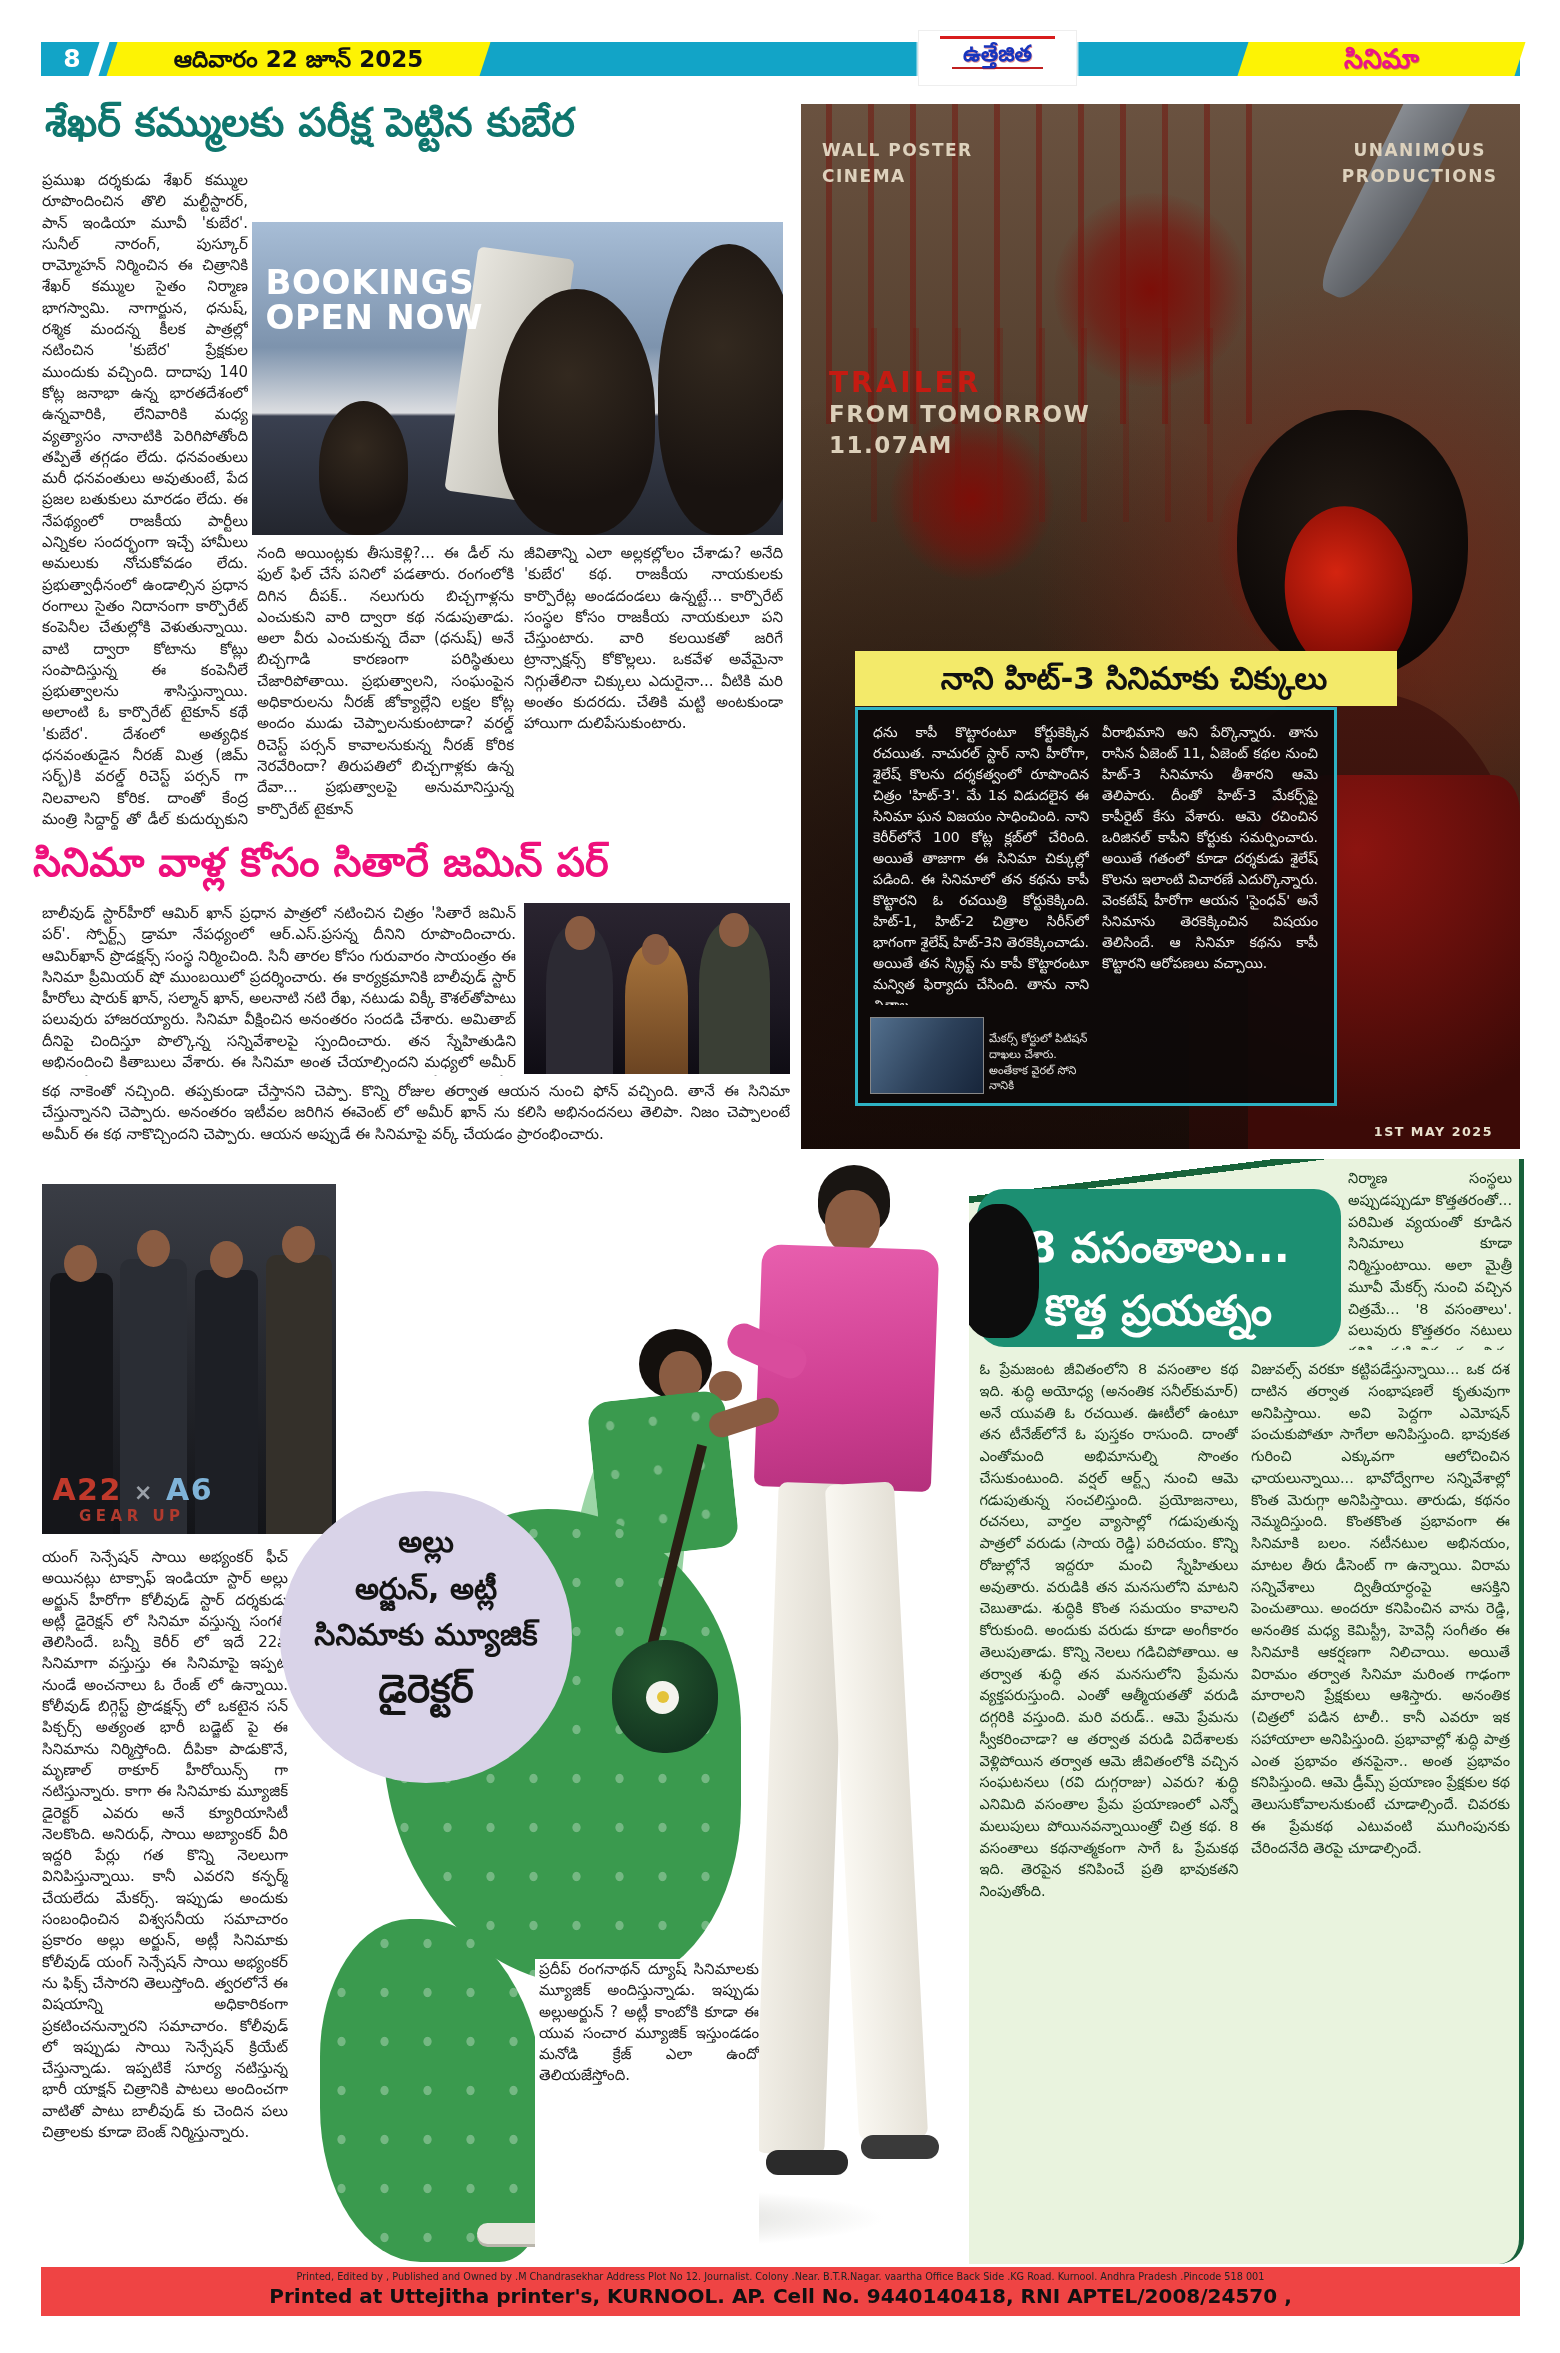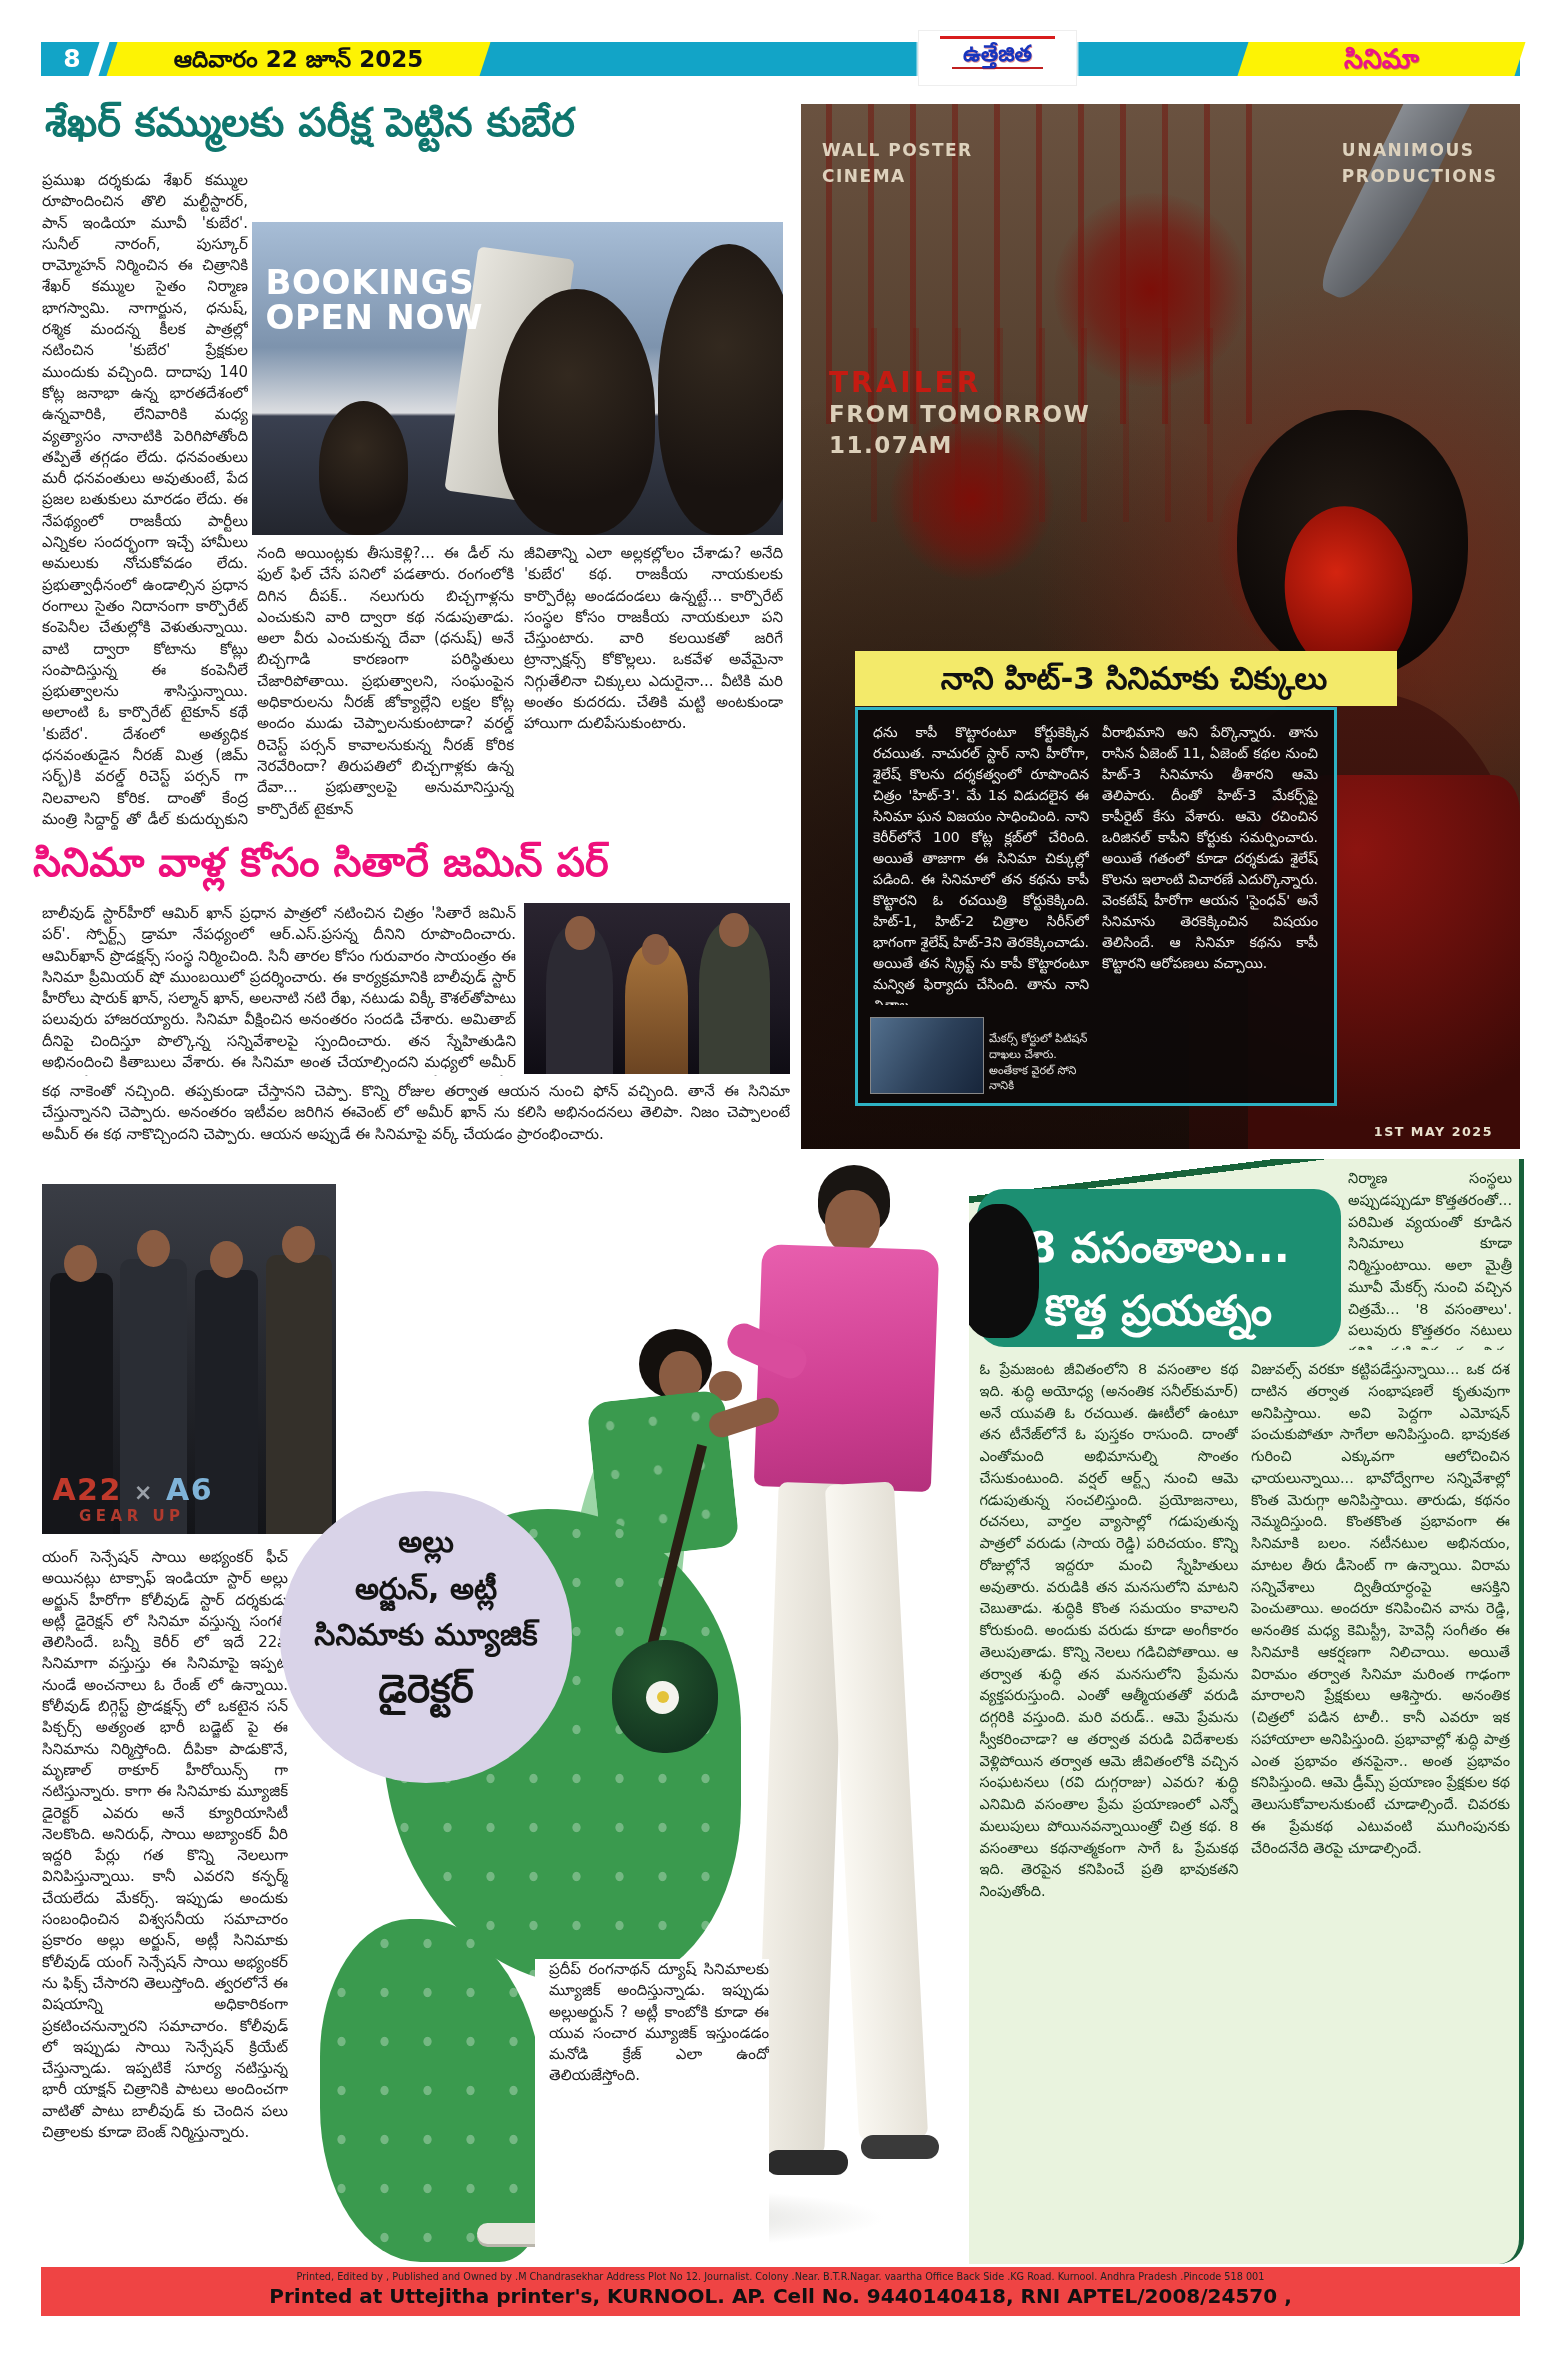--- a/index.html
+++ b/index.html
@@ -120,21 +120,21 @@
     <div class="abs splat" style="left:417px;top:313px;width:239px;height:253px;"></div>
     <div class="abs machete" style="left:566px;top:-45px;width:60px;height:253px;"></div>
     <div class="abs hair" style="left:436px;top:306px;width:231px;height:268px;"></div>
     <div class="abs face" style="left:484px;top:402px;width:127px;height:171px;transform:rotate(-6deg);"></div>
     <div class="abs shoulder" style="left:388px;top:589px;width:332px;height:462px;"></div>
     <div class="abs" style="left:447px;top:671px;width:272px;height:374px;background:radial-gradient(circle at 40% 20%,#8c1410,#3c0a07 80%);border-radius:30% 10% 0 0;"></div>
     <div class="abs plabel" style="left:21px;top:34px;">
       <div>WALL POSTER</div>
       <div>CINEMA</div>
     </div>
-    <div class="abs plabel" style="right:22.4px;top:34px;text-align:left;">
+    <div class="abs plabel" style="right:22.4px;top:34px;text-align:center;">
       <div>UNANIMOUS</div>
       <div>PRODUCTIONS</div>
     </div>
     <div class="abs" style="left:28px;top:262px;">
       <div class="trailer">TRAILER</div>
       <div class="trailersub">FROM TOMORROW</div>
       <div class="trailersub">11.07AM</div>
     </div>
     <div class="abs reldate" style="right:27px;bottom:10.4px;">1ST MAY 2025</div>
   </div>
@@ -199,21 +199,21 @@
     <div class="abs saree" style="left:63px;top:350px;width:358px;height:477px;border-radius:46% 54% 36% 58%/42% 46% 38% 52%;"></div>
     <div class="abs saree" style="left:0px;top:760px;width:224px;height:343px;border-radius:40% 55% 20% 45%;"></div>
     <div class="abs" style="left:350px;top:283px;width:10.4px;height:224px;background:#2a1e14;transform:rotate(14deg);"></div>
     <div class="abs" style="left:292px;top:481px;width:106px;height:113px;background:radial-gradient(circle at 40% 35%,#23552e,#133520 75%);border-radius:48%;"></div>
     <div class="abs" style="left:326px;top:522px;width:33px;height:33px;background:#f4f4ee;border-radius:50%;"></div>
     <div class="abs" style="left:337px;top:532px;width:12px;height:12px;background:#e4c33a;border-radius:50%;"></div>
     <div class="abs" style="left:157px;top:1064px;width:72px;height:21px;background:#e8e6de;border-radius:10.4px;box-shadow:0 3px 0 #b9b6ac;"></div>
   </div>
 
   <div class="abs t" style="left:42px;top:1547px;width:246px;height:716px;">యంగ్ సెన్సేషన్ సాయి అభ్యంకర్ ఫీచ్ అయినట్లు టాక్సాఫ్ ఇండియా స్టార్ అల్లు అర్జున్ హీరోగా కోలీవుడ్ స్టార్ దర్శకుడు అట్లీ డైరెక్షన్ లో సినిమా వస్తున్న సంగతి తెలిసిందే. బన్నీ కెరీర్ లో ఇదే 22వ సినిమాగా వస్తుస్తు ఈ సినిమాపై ఇప్పటి నుండే అంచనాలు ఓ రేంజ్ లో ఉన్నాయి. కోలీవుడ్ బిగ్గెస్ట్ ప్రొడక్షన్స్ లో ఒకటైన సన్ పిక్చర్స్ అత్యంత భారీ బడ్జెట్ పై ఈ సినిమాను నిర్మిస్తోంది. దీపికా పాడుకొనే, మృణాల్ ఠాకూర్ హీరోయిన్స్ గా నటిస్తున్నారు. కాగా ఈ సినిమాకు మ్యూజిక్ డైరెక్టర్ ఎవరు అనే క్యూరియాసిటీ నెలకొంది. అనిరుధ్, సాయి అబ్యాంకర్ వీరి ఇద్దరి పేర్లు గత కొన్ని నెలలుగా వినిపిస్తున్నాయి. కానీ ఎవరని కన్ఫర్మ్ చేయలేదు మేకర్స్. ఇప్పుడు అందుకు సంబంధించిన విశ్వసనీయ సమాచారం ప్రకారం అల్లు అర్జున్, అట్లీ సినిమాకు కోలీవుడ్ యంగ్ సెన్సేషన్ సాయి అభ్యంకర్ ను ఫిక్స్ చేసారని తెలుస్తోంది. త్వరలోనే ఈ విషయాన్ని అధికారికంగా ప్రకటించనున్నారని సమాచారం. కోలీవుడ్ లో ఇప్పుడు సాయి సెన్సేషన్ క్రియేట్ చేస్తున్నాడు. ఇప్పటికే సూర్య నటిస్తున్న భారీ యాక్షన్ చిత్రానికి పాటలు అందించగా వాటితో పాటు బాలీవుడ్ కు చెందిన పలు చిత్రాలకు కూడా బెంజ్ నిర్మిస్తున్నారు.</div>
-  <div class="abs t" style="left:535px;top:1959px;width:220px;height:303px;background:#fff;z-index:6;padding-left:14px;">ప్రదీప్ రంగనాథన్ ద్యూష్ సినిమాలకు మ్యూజిక్ అందిస్తున్నాడు. ఇప్పుడు అల్లుఅర్జున్ ? అట్లీ కాంబోకి కూడా ఈ యువ సంచార మ్యూజిక్ ఇస్తుండడం మనోడి క్రేజ్ ఎలా ఉందో తెలియజేస్తోంది.</div>
+  <div class="abs t" style="left:535px;top:1959px;width:220px;height:303px;background:#fff;z-index:6;padding-left:4px;">ప్రదీప్ రంగనాథన్ ద్యూష్ సినిమాలకు మ్యూజిక్ అందిస్తున్నాడు. ఇప్పుడు అల్లుఅర్జున్ ? అట్లీ కాంబోకి కూడా ఈ యువ సంచార మ్యూజిక్ ఇస్తుండడం మనోడి క్రేజ్ ఎలా ఉందో తెలియజేస్తోంది.</div>
 
   <div class="abs circle" style="left:280px;top:1491px;width:292px;height:292px;">
     <div class="ctext" style="padding-top:28px;">
       <div>అల్లు</div>
       <div>అర్జున్, అట్లీ</div>
       <div>సినిమాకు మ్యూజిక్</div>
       <div class="big">డైరెక్టర్</div>
     </div>
   </div>
 

